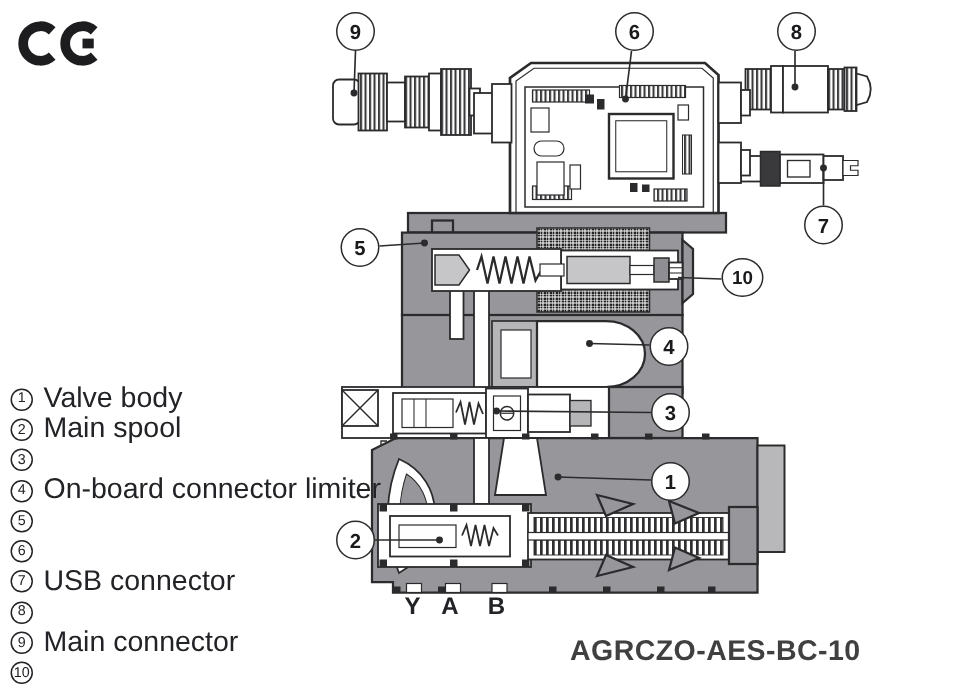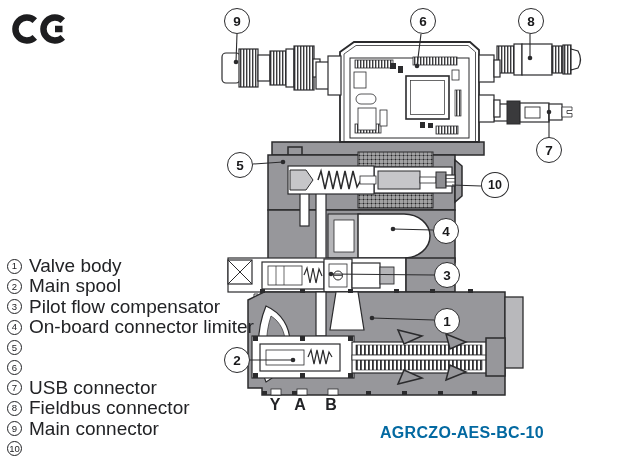--- a/index.html
+++ b/index.html
@@ -15,22 +15,22 @@
            display:flex;align-items:center;justify-content:center;
            font-weight:bold;font-size:13.5px;color:#1a1a1c;}
   .legend{position:absolute;left:7px;top:256px;display:flex;flex-direction:column;}
   .legend-row{height:20.3px;display:flex;align-items:center;gap:7px;}
   .lnum{box-sizing:border-box;width:15px;height:15px;flex:0 0 15px;border:1.1px solid #222326;
         border-radius:50%;font-size:9.5px;line-height:1;display:flex;align-items:center;
         justify-content:center;color:#222326;}
   .llabel{font-size:19px;white-space:nowrap;color:#222326;}
   .port-label{position:absolute;top:396px;width:16px;text-align:center;
               font-weight:bold;font-size:16px;color:#222326;}
-  .model{position:absolute;left:380px;top:424px;font-weight:bold;font-size:16px;
-         letter-spacing:0.3px;color:#0369a1;white-space:nowrap;}
+  .model{position:absolute;left:380px;top:424px;font-weight:bold;font-size:19px;
+         letter-spacing:0.3px;color:#404040;white-space:nowrap;}
 </style>
 </head>
 <body>
 
 <div class="page">
 
   <svg class="drawing" width="637" height="461" viewBox="0 0 637 461">
     <defs>
       <pattern id="coil" width="4" height="4" patternUnits="userSpaceOnUse">
         <rect width="4" height="4" fill="#232325"></rect>
@@ -239,39 +239,37 @@
     <div class="legend-row">
       <span class="lnum">1</span>
       <span class="llabel">Valve body</span>
     </div>
     <div class="legend-row">
       <span class="lnum">2</span>
       <span class="llabel">Main spool</span>
     </div>
     <div class="legend-row">
       <span class="lnum">3</span>
-      <span class="llabel">Pilot flow compensator</span>
     </div>
     <div class="legend-row">
       <span class="lnum">4</span>
       <span class="llabel">On-board connector limiter</span>
     </div>
     <div class="legend-row">
       <span class="lnum">5</span>
     </div>
     <div class="legend-row">
       <span class="lnum">6</span>
     </div>
     <div class="legend-row">
       <span class="lnum">7</span>
       <span class="llabel">USB connector</span>
     </div>
     <div class="legend-row">
       <span class="lnum">8</span>
-      <span class="llabel">Fieldbus connector</span>
     </div>
     <div class="legend-row">
       <span class="lnum">9</span>
       <span class="llabel">Main connector</span>
     </div>
     <div class="legend-row">
       <span class="lnum">10</span>
     </div>
   </div>
 

